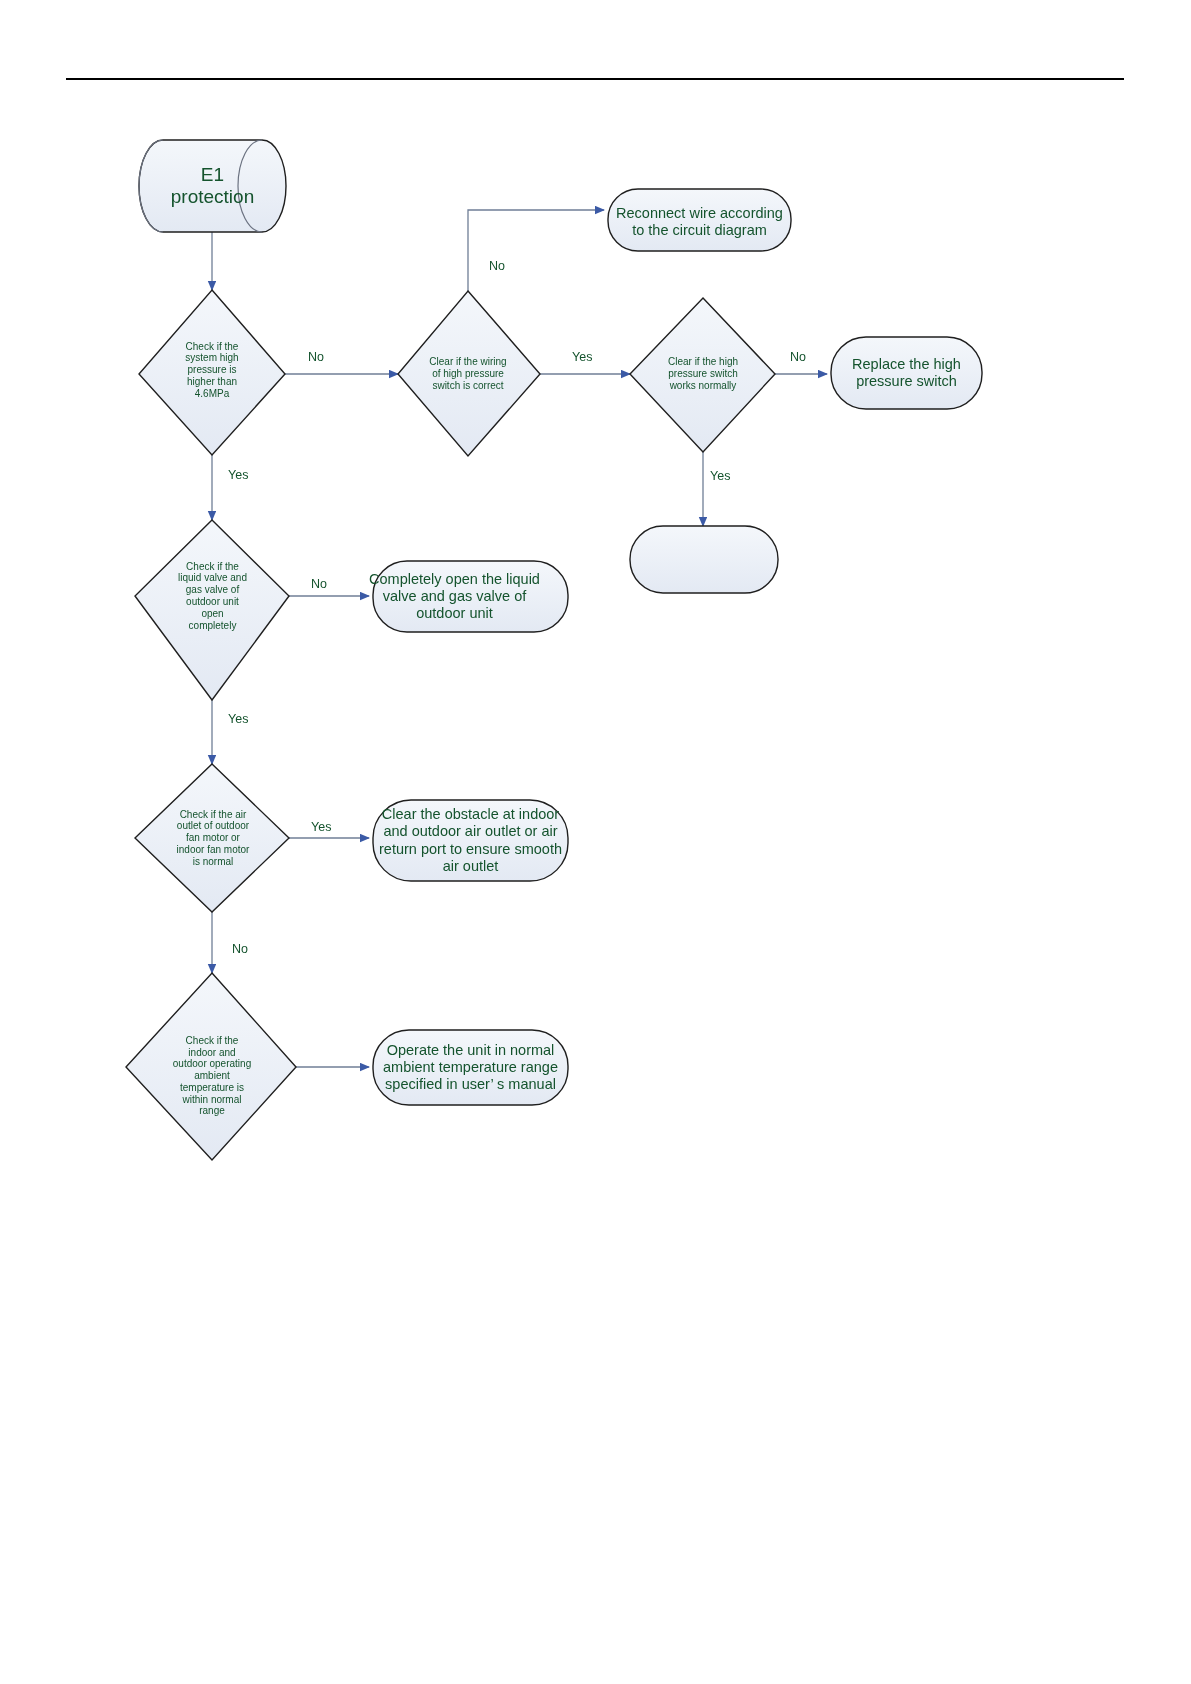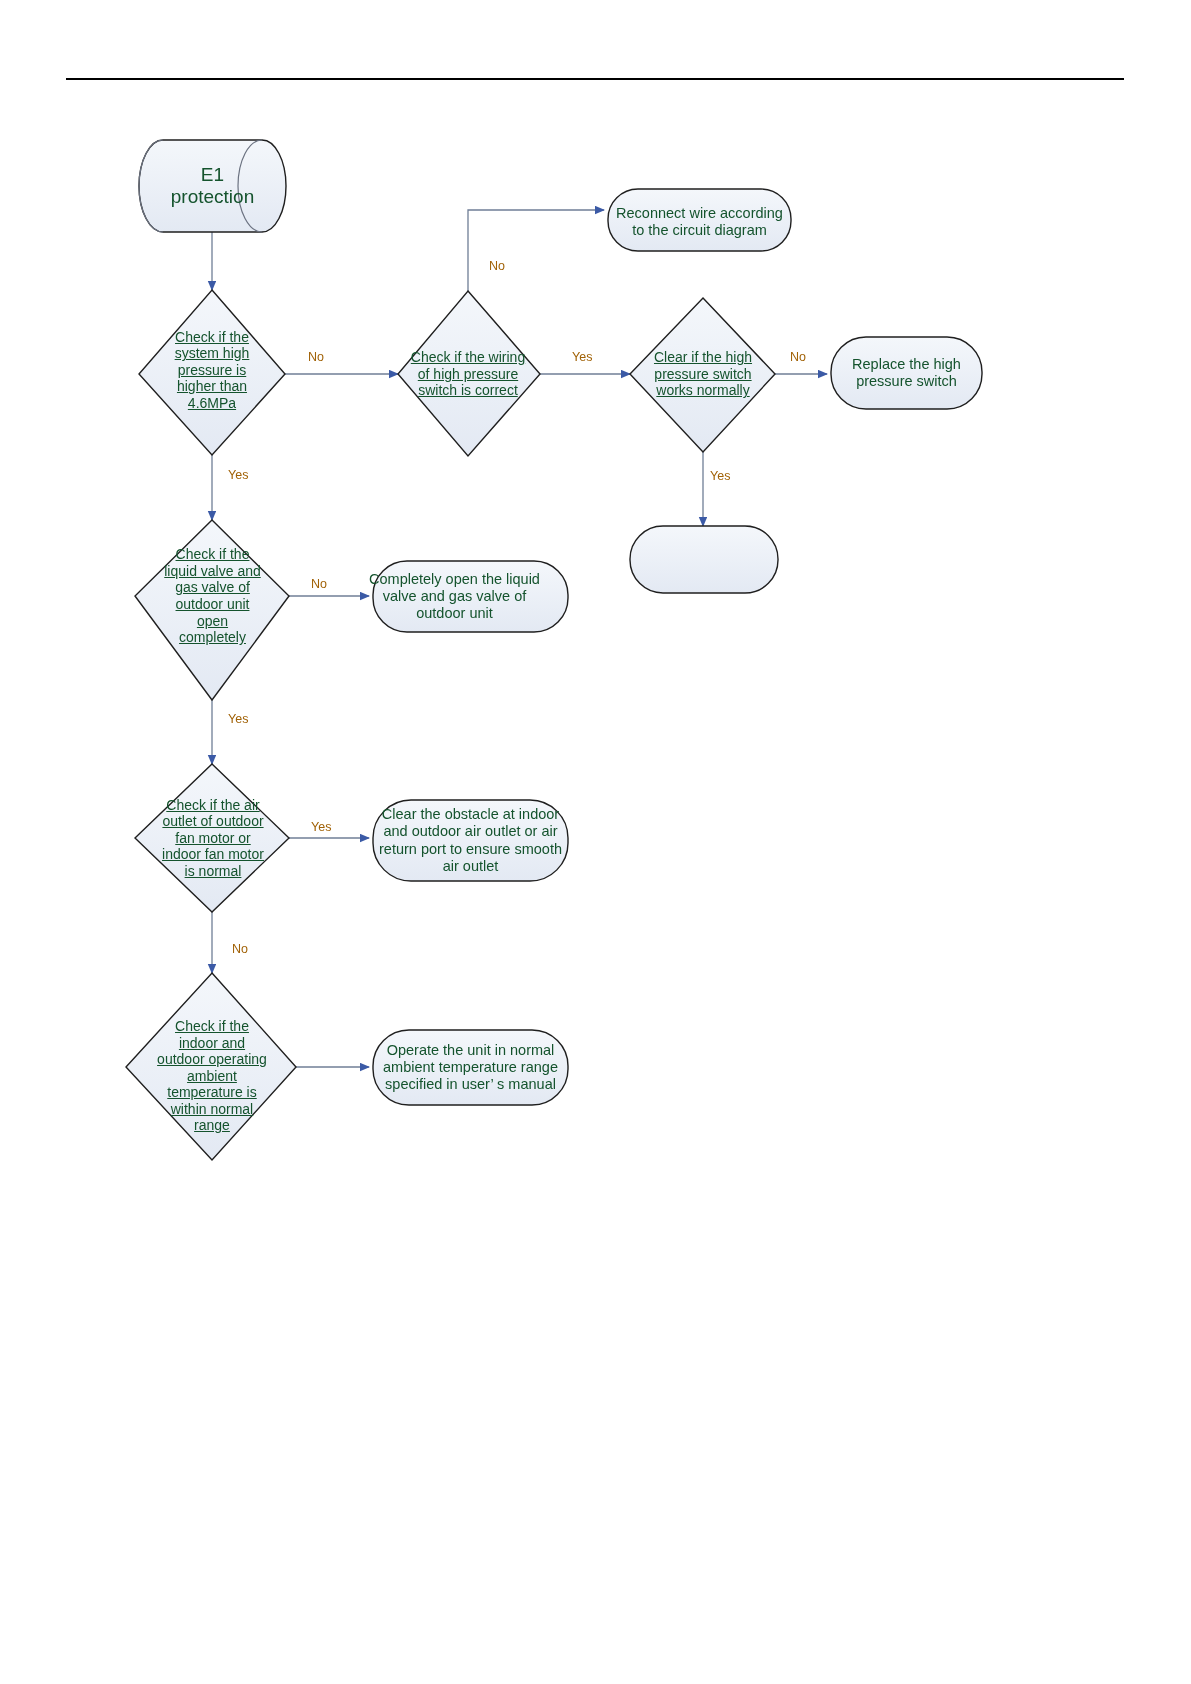--- a/index.html
+++ b/index.html
@@ -42,27 +42,27 @@
     justify-content: center;
     text-align: center;
     color: #14532d;
     font-family: "Liberation Sans", sans-serif;
     line-height: 1.18;
     pointer-events: none;
     white-space: pre-line;
   }
   .edge-label {
     position: absolute;
-    color: #a16207;
+    color: #14532d;
     font-family: "Liberation Sans", sans-serif;
     font-size: 12.5px;
     line-height: 1;
   }
   .n-start   { font-size: 19px; }
-  .n-diamond { font-size: 14px; text-decoration: underline; }
+  .n-diamond { font-size: 10px; }
   .n-box     { font-size: 14.5px; }
 </style>
 </head>
 <body>
 
 <div id="page">
 
   <div class="header-rule"></div>
 
   <svg class="flow" viewBox="0 0 1191 1684">
@@ -136,21 +136,21 @@
 
   <div class="node-label n-start" style="left:163px; top:140px;  width:99px;  height:92px;">E1
 protection</div>
 
   <div class="node-label n-diamond" style="left:144px; top:300px;  width:136px; height:140px;">Check if the
 system high
 pressure is
 higher than
 4.6MPa</div>
 
-  <div class="node-label n-diamond" style="left:394px; top:330px;  width:148px; height:88px;">Check if the wiring
+  <div class="node-label n-diamond" style="left:394px; top:330px;  width:148px; height:88px;">Clear if the wiring
 of high pressure
 switch is correct</div>
 
   <div class="node-label n-diamond" style="left:633px; top:333px;  width:140px; height:82px;">Clear if the high
 pressure switch
 works normally</div>
 
   <div class="node-label n-diamond" style="left:140px; top:536px;  width:145px; height:120px;">Check if the
 liquid valve and
 gas valve of

